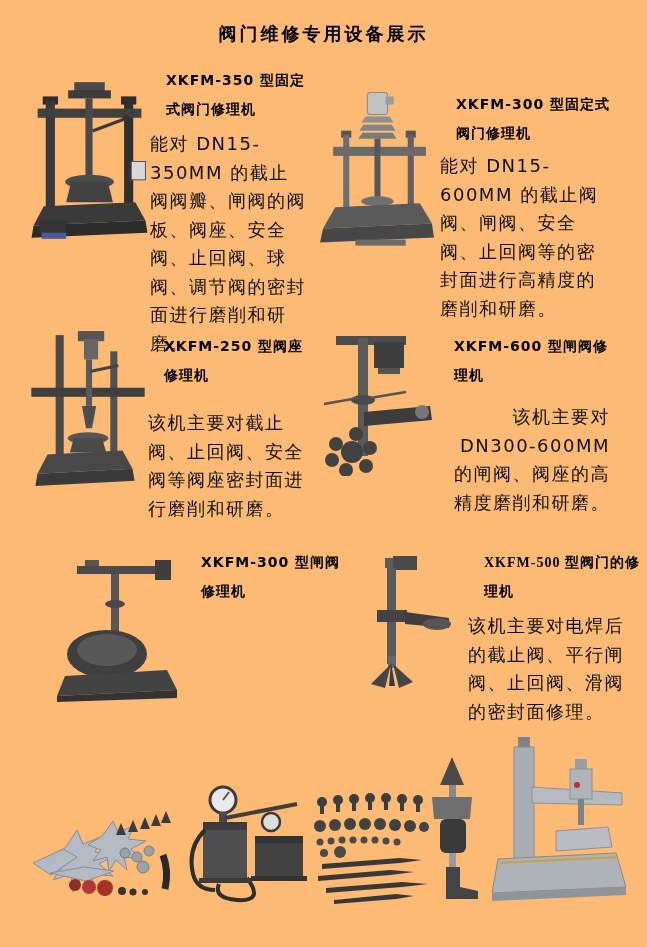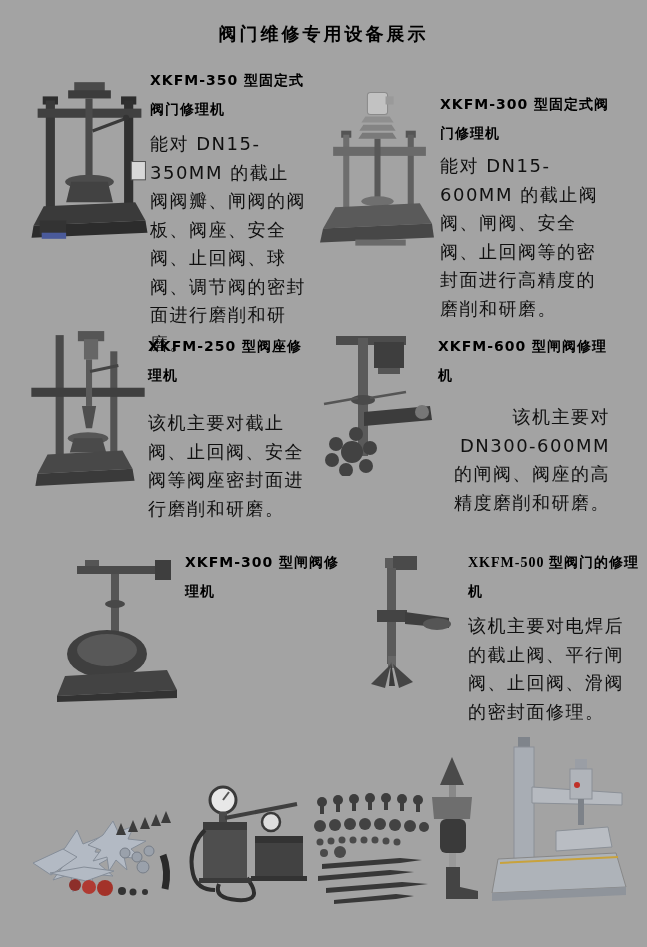--- a/index.html
+++ b/index.html
@@ -1,23 +1,23 @@
 <!DOCTYPE html>
 <html><head>
 <meta charset="utf-8">
 <style>
   html,body{margin:0;padding:0;background:#fff;}
-  .page{position:relative;width:647px;height:947px;background:#a3a3a3;overflow:hidden;
+  .page{position:relative;width:647px;height:947px;background:#fdba74;overflow:hidden;
         font-family:"DejaVu Sans",sans-serif;color:#000;}
   .page-title{position:absolute;left:0;top:22px;width:647px;text-align:center;
         font-size:18px;font-weight:bold;letter-spacing:3px;color:#000;}
   .img-box{position:absolute;}
   .img-box svg{width:100%;height:100%;display:block;}
   .text-box{position:absolute;}
-  .model{font-weight:bold;font-size:14px;line-height:29px;letter-spacing:1px;color:#000;}
+  .model{font-weight:bold;font-size:14px;line-height:29px;letter-spacing:1px;color:#000;margin-left:16px;}
   .desc{font-size:18px;line-height:28.5px;letter-spacing:1.5px;color:#101010;}
   .t1{left:150px;top:66px;width:158px;} .t1 .desc{margin-top:6px;}
   .t2{left:440px;top:90px;width:172px;} .t2 .desc{margin-top:4px;}
   .t3{left:148px;top:332px;width:158px;} .t3 .desc{margin-top:19px;}
   .t4{left:438px;top:332px;width:172px;} .t4 .desc{margin-top:13px;text-align:right;}
   .t5{left:185px;top:548px;width:160px;} .t5 .desc{margin-top:12px;}
   .t6{left:468px;top:548px;width:172px;font-family:Liberation Serif, serif;} .t6 .desc{margin-top:6px;}
 </style>
 </head>
 <body>

